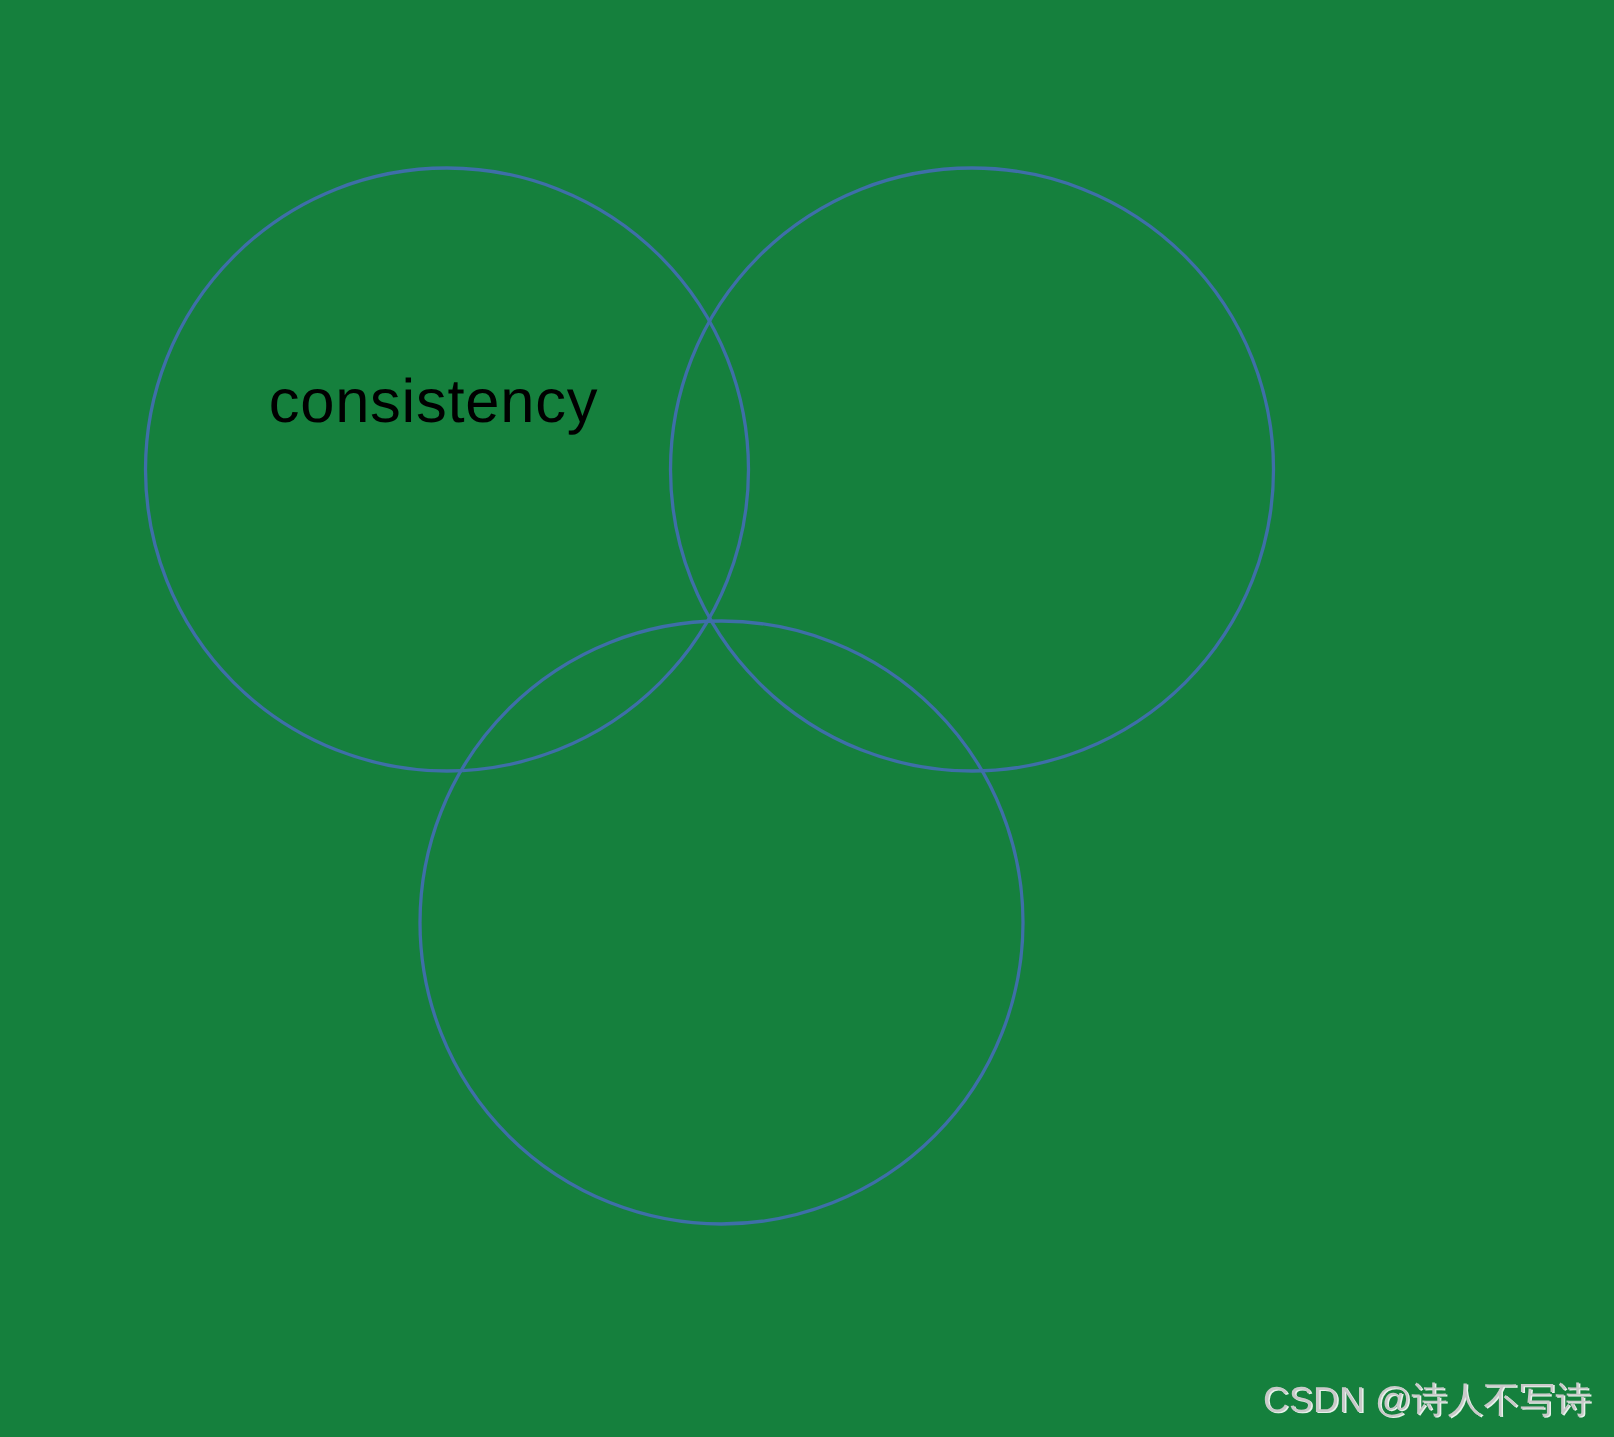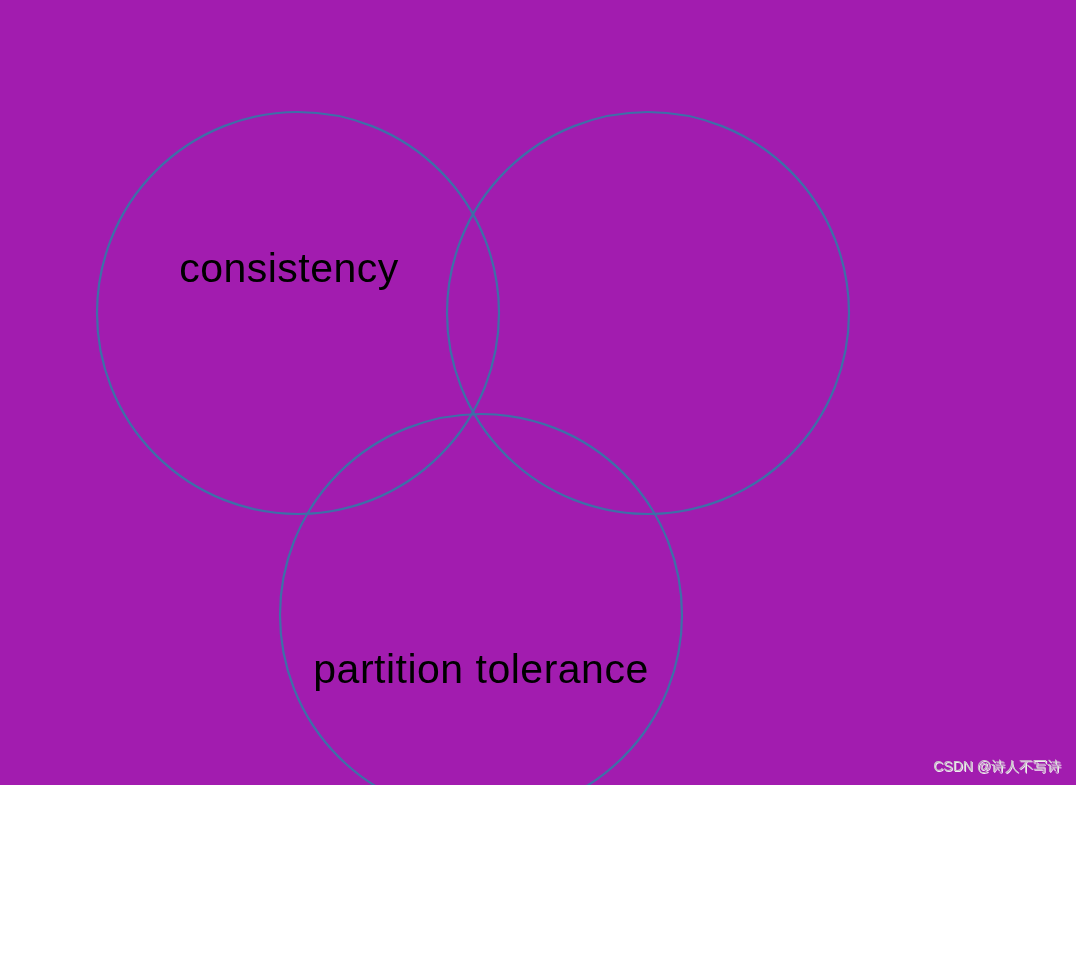--- a/index.html
+++ b/index.html
@@ -3,22 +3,22 @@
 <meta charset="utf-8">
 <style>
   html, body {
     margin: 0;
     padding: 0;
     background: #ffffff;
   }
   .canvas {
     position: relative;
     width: 1076px;
-    height: 785px;
-    background: #a21caf;
+    height: 958px;
+    background: #15803d;
     overflow: hidden;
     font-family: "Liberation Sans", sans-serif;
   }
   .venn-svg {
     position: absolute;
     top: 0;
     left: 0;
   }
   .venn-svg circle {
     fill: none;
@@ -34,38 +34,37 @@
     white-space: nowrap;
     font-family: "Liberation Sans", sans-serif;
   }
   .label-consistency        { left: 289px; top: 268px; }
   .label-availability       { left: 676px; top: 314px; }
   .label-partition          { left: 481px; top: 669px; }
   .watermark {
     position: absolute;
     right: 15px;
     bottom: 9px;
-    font-size: 14px;
+    font-size: 24px;
     color: #c9c9c9;
     text-shadow: 1px 1px 0 rgba(255,255,255,0.9);
     white-space: nowrap;
     font-family: "Liberation Sans", sans-serif;
   }
 </style>
 </head>
 <body>
 
 <div class="canvas">
 
   <svg class="venn-svg" width="1076" height="958" viewBox="0 0 1076 958" aria-hidden="true">
     <circle cx="298" cy="313" r="201"></circle>
     <circle cx="648" cy="313" r="201"></circle>
     <circle cx="481" cy="615" r="201"></circle>
   </svg>
 
   <div class="circle-label label-consistency">consistency</div>
 
 
-  <div class="circle-label label-partition">partition tolerance</div>
 
   <div class="watermark">CSDN @诗人不写诗</div>
 
 </div>
 
 </body></html>

